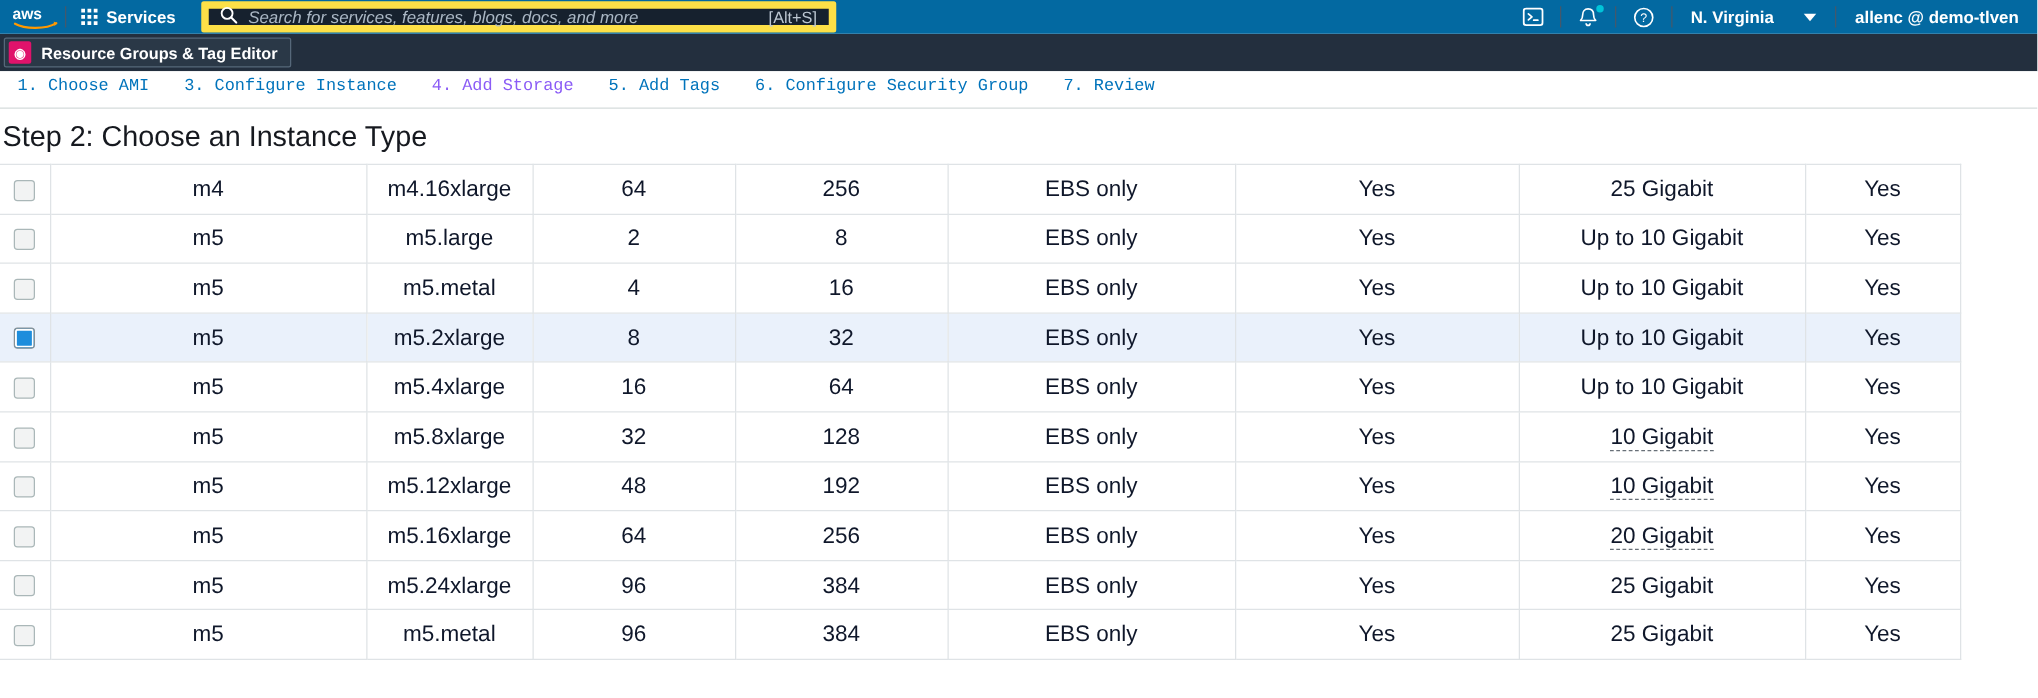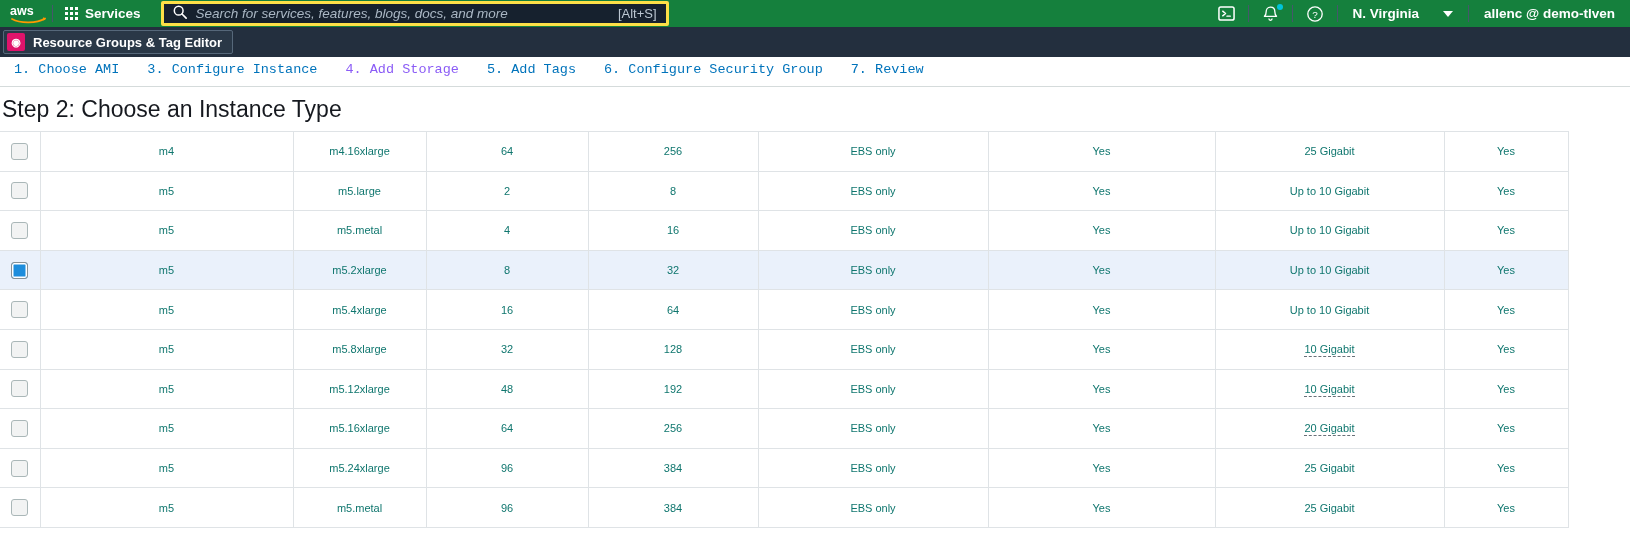--- a/index.html
+++ b/index.html
@@ -6,21 +6,21 @@
   html, body {
     width: 1630px; height: 558px;
     background: #ffffff;
     font-family: "Liberation Sans", sans-serif;
     overflow: hidden;
   }
 
   
   #topnav {
     height: 27px;
-    background: #15803d;
+    background: #0369a1;
     display: flex;
     align-items: center;
     position: relative;
     color: #ffffff;
     font-size: 13px;
     white-space: nowrap;
   }
   .aws-logo {
     width: 52px; height: 27px;
     display: flex; align-items: center; justify-content: center;
@@ -33,21 +33,21 @@
     font-weight: bold; font-size: 13.5px;
   }
   .grid-icon { display: grid; grid-template-columns: repeat(3, 3px);
                grid-template-rows: repeat(3, 3px); gap: 2px; }
   .grid-icon i { display: block; width: 3px; height: 3px; background: #ffffff; }
 
   .searchbox {
     margin-left: 8px;
     width: 508px; height: 25px;
     background: #16212e;
-    border: 3px solid #fde047;
+    border: 6px solid #fde047;
     border-radius: 2px;
     display: flex; align-items: center;
     padding: 0 9px;
     gap: 9px;
     cursor: text;
   }
   .search-placeholder {
     flex: 1;
     color: #aab7c4;
     font-style: italic;
@@ -138,22 +138,22 @@
     font-weight: normal;
     padding: 9px 0 8px 2px;
   }
 
   
   #table-wrap { width: 1630px; }
   table {
     border-collapse: collapse;
     width: 1568px;
     table-layout: fixed;
-    font-size: 11px;
-    color: #0f766e;
+    font-size: 18px;
+    color: #0f172a;
   }
   table col.c-check { width: 40px; }
   table col.c-family { width: 253px; }
   table col.c-type   { width: 133px; }
   table col.c-vcpu   { width: 162px; }
   table col.c-mem    { width: 170px; }
   table col.c-store  { width: 230px; }
   table col.c-ebs    { width: 227px; }
   table col.c-net    { width: 229px; }
   table col.c-ipv6   { width: 124px; }

